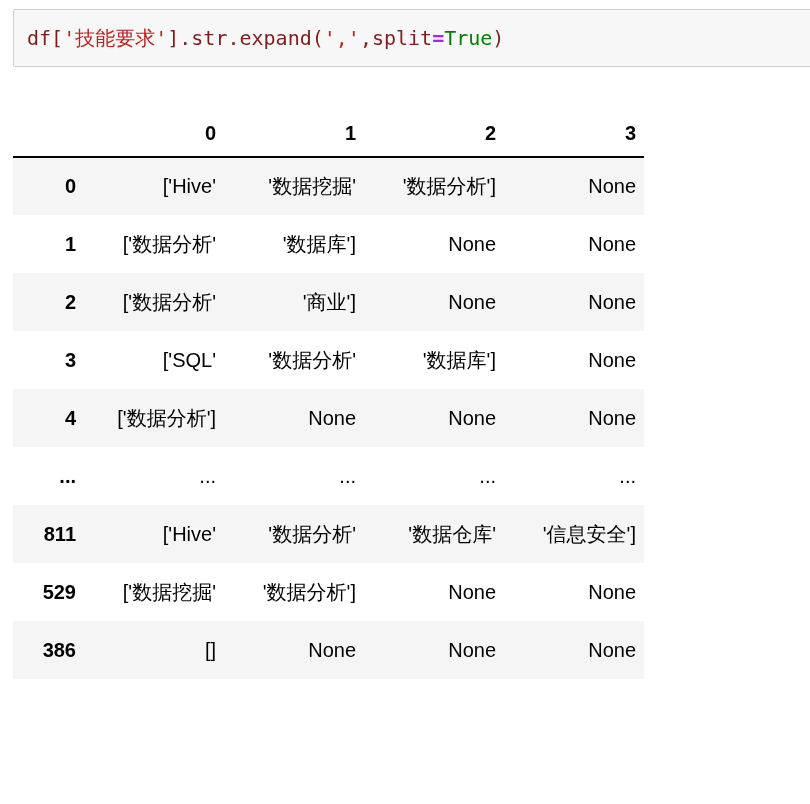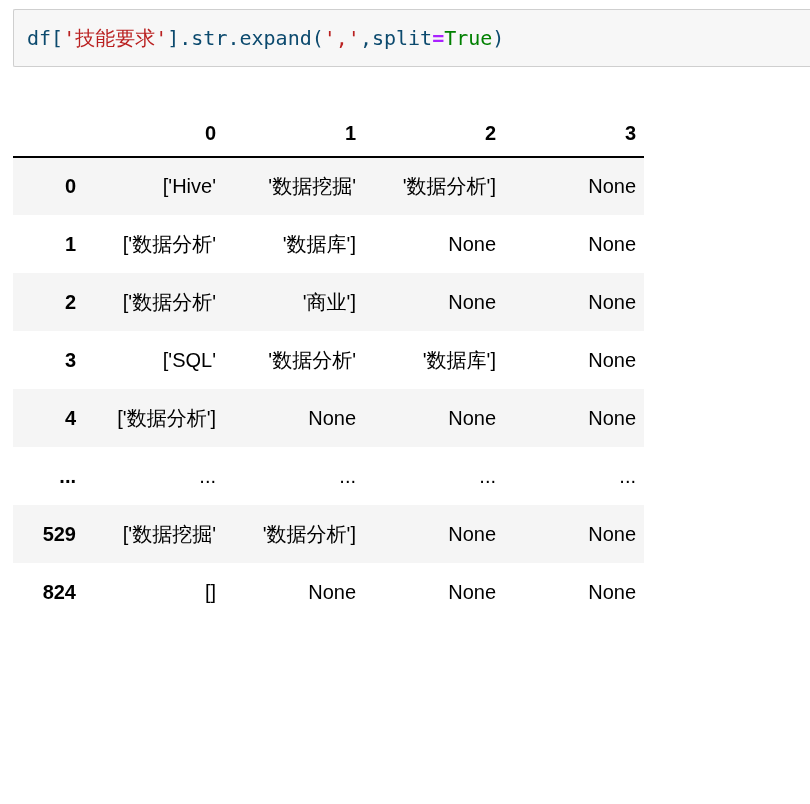--- a/index.html
+++ b/index.html
@@ -29,21 +29,21 @@
     border-radius:2px 0 0 2px;
     padding:15px 13px;
   }
   .code-line{
     margin:0;
     font-family:"DejaVu Sans Mono","Liberation Mono",monospace;
     font-size:20px;
     line-height:26px;
     white-space:pre;
   }
-  .tok-plain{color:#0c4a6e;}
+  .tok-plain{color:#7f1d1d;}
   .tok-string{color:var(--string-color);}
   .tok-operator{color:var(--operator-color);font-weight:bold;}
   .tok-keyword{color:var(--keyword-color);font-weight:normal;}
   
   .output-area{
     margin:55px 0 0 13px;
   }
   table.dataframe{
     border-collapse:collapse;
     table-layout:fixed;
@@ -133,28 +133,35 @@
             <td>None</td>
           </tr>
           <tr>
     <th>...</th>
   <td>...</td>
             <td>...</td>
             <td>...</td>
             <td>...</td>
           </tr>
           <tr>
+    <th>811</th>
+  <td>['Hive'</td>
+            <td>'数据分析'</td>
+            <td>'数据仓库'</td>
+            <td>'信息安全']</td>
+          </tr>
+          <tr>
     <th>529</th>
   <td>['数据挖掘'</td>
             <td>'数据分析']</td>
             <td>None</td>
             <td>None</td>
           </tr>
           <tr>
-    <th>824</th>
+    <th>386</th>
   <td>[]</td>
             <td>None</td>
             <td>None</td>
             <td>None</td>
           </tr>
         </tbody>
     </table>
   </div>
 
 </div>

